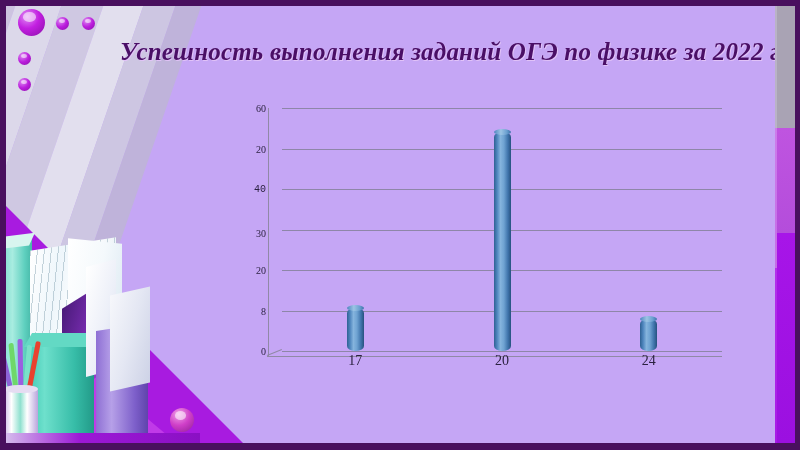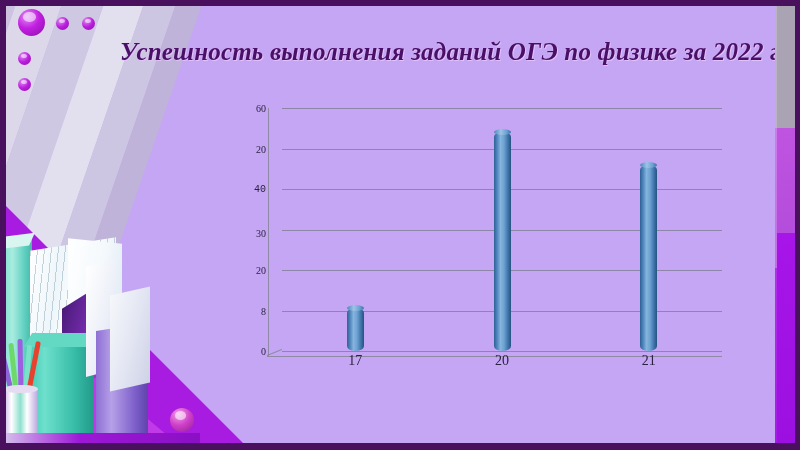--- a/index.html
+++ b/index.html
@@ -393,24 +393,24 @@
             </div>
             <div class="xtick">17</div>
           </div>
           <div class="bar-slot">
             <div class="bar" title="20: 54" style="height: 218.7px;">
               <div class="bar-cap"></div>
             </div>
             <div class="xtick">20</div>
           </div>
           <div class="bar-slot">
-            <div class="bar" title="21: 46" style="height: 186.3px;">
+            <div class="bar" title="24: 8" style="height: 32.4px;">
               <div class="bar-cap"></div>
             </div>
-            <div class="xtick">21</div>
+            <div class="xtick">24</div>
           </div>
         </div>
     </div>
   </div>
 
   <div class="right-bar-inner"></div>
   <div class="right-bar"></div>
   <div class="frame-edge frame-top"></div>
   <div class="frame-edge frame-bottom"></div>
   <div class="frame-edge frame-left"></div>

